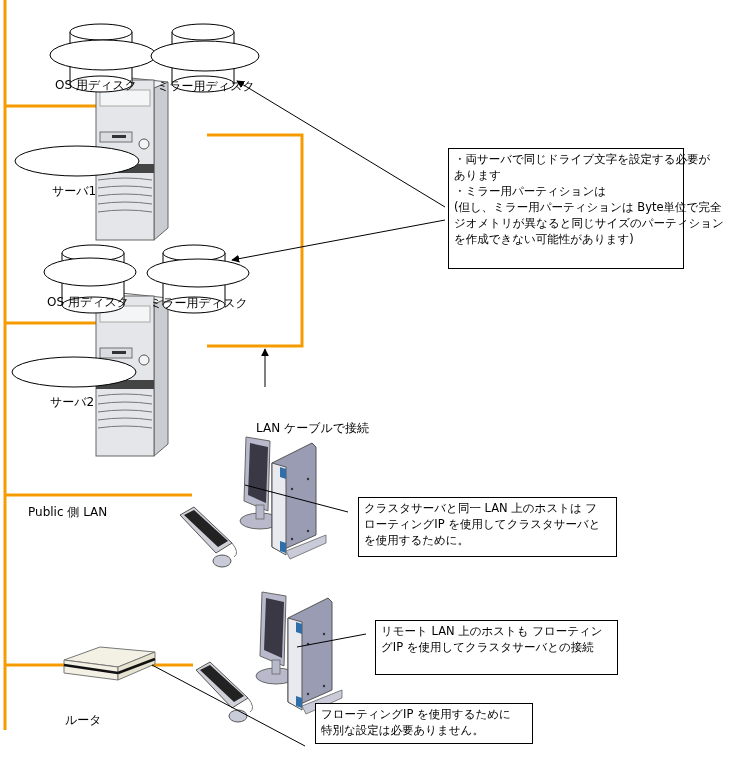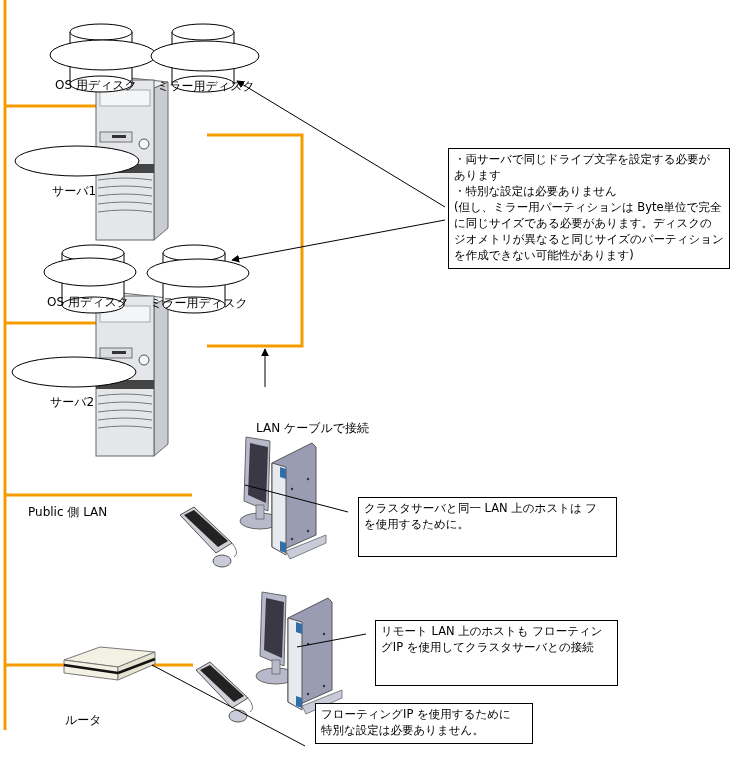--- a/index.html
+++ b/index.html
@@ -120,36 +120,36 @@
 <div class="lbl" style="left:52px;top:154px;">サーバ1</div>
 
 <div class="lbl" style="left:47px;top:265px;">OS 用ディスク</div>
 <div class="lbl" style="left:150px;top:266px;">ミラー用ディスク</div>
 <div class="lbl" style="left:50px;top:365px;">サーバ2</div>
 
 <div class="lbl" style="left:256px;top:391px;">LAN ケーブルで接続</div>
 <div class="lbl" style="left:28px;top:475px;">Public 側 LAN</div>
 <div class="lbl" style="left:65px;top:683px;">ルータ</div>
 
-<div class="note" style="left:448px;top:148px;width:282px;height:121px;">
+<div class="note" style="left:448px;top:148px;width:236px;height:121px;">
   <span class="ln">・両サーバで同じドライブ文字を設定する必要が</span>
   <span class="ln">あります</span>
-  <span class="ln">・特別な設定は必要ありません</span>
+  <span class="ln">・ミラー用パーティションは</span>
   <span class="ln">(但し、ミラー用パーティションは Byte単位で完全</span>
-  <span class="ln">に同じサイズである必要があります。ディスクの</span>
   <span class="ln">ジオメトリが異なると同じサイズのパーティション</span>
   <span class="ln">を作成できない可能性があります)</span>
 </div>
 
 <div class="note" style="left:358px;top:497px;width:259px;height:60px;">
   <span class="ln">クラスタサーバと同一 LAN 上のホストは フ</span>
+  <span class="ln">ローティングIP を使用してクラスタサーバと</span>
   <span class="ln">を使用するために。</span>
 </div>
 
-<div class="note" style="left:375px;top:620px;width:243px;height:66px;">
+<div class="note" style="left:375px;top:620px;width:243px;height:55px;">
   <span class="ln">リモート LAN 上のホストも フローティン</span>
   <span class="ln">グIP を使用してクラスタサーバとの接続</span>
 </div>
 
 <div class="note" style="left:315px;top:703px;width:218px;height:41px;">
   <span class="ln">フローティングIP を使用するために</span>
   <span class="ln">特別な設定は必要ありません。</span>
 </div>
 
 </body></html>

